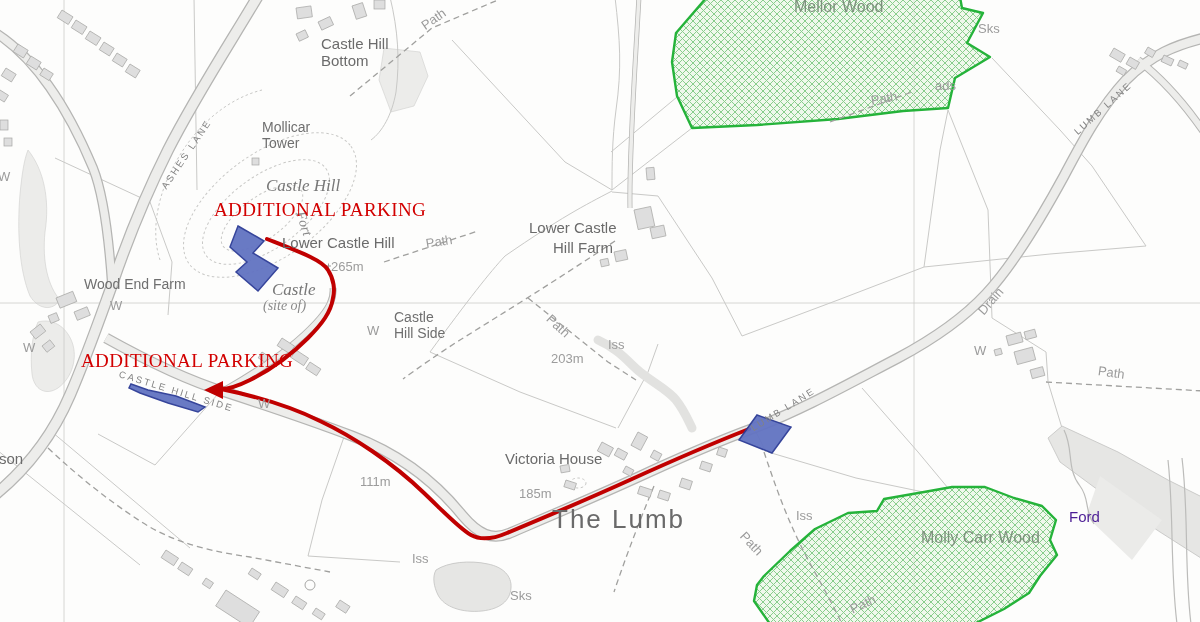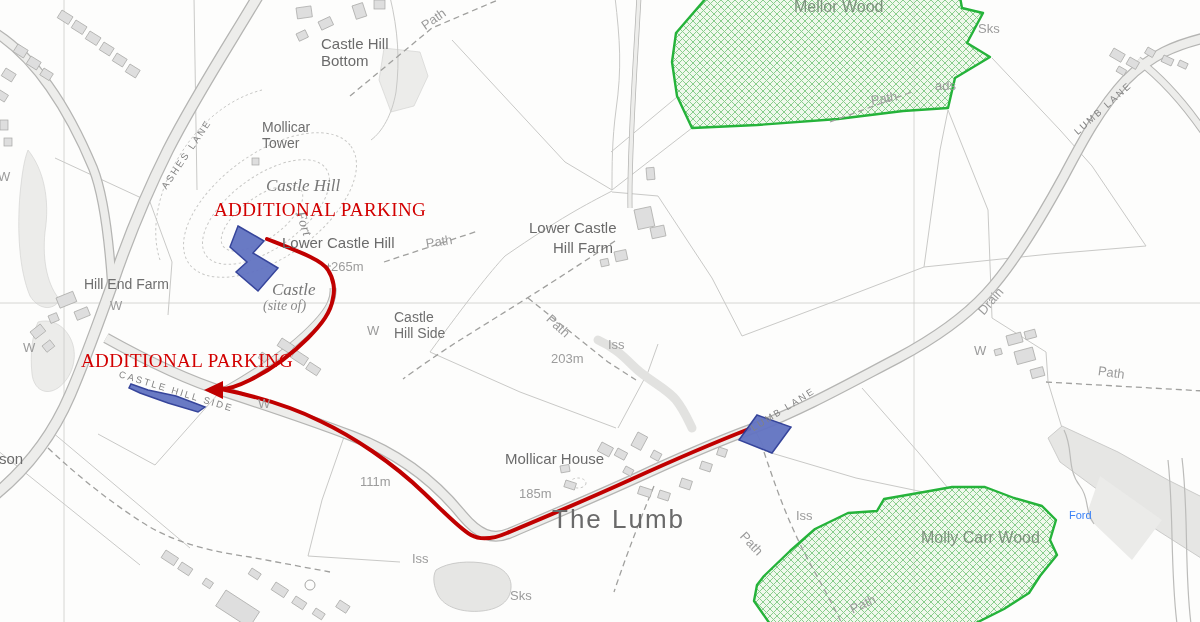--- a/index.html
+++ b/index.html
@@ -8,21 +8,21 @@
   #map svg{position:absolute;left:0;top:0;}
   #labels{position:absolute;left:0;top:0;width:100%;height:100%;}
   .lbl{position:absolute;white-space:pre-line;transform-origin:0 50%;line-height:1.12;}
   .lbl-place {font-size:14px;color:#6f6f6f;}
   .lbl-place2{font-size:15px;color:#6b6b6b;}
   .lbl-big   {font-size:26px;color:#6a6a6a;letter-spacing:2px;}
   .lbl-antiq   {font-family:"Liberation Serif",serif;font-style:italic;font-size:17px;color:#787878;}
   .lbl-antiq-sm{font-family:"Liberation Serif",serif;font-style:italic;font-size:14px;color:#8a8a8a;}
   .lbl-road{font-size:9.5px;color:#828282;letter-spacing:2.2px;white-space:nowrap;}
   .lbl-feat{font-size:13px;color:#9b9b9b;}
-  .lbl-feat2{font-size:11px;color:#3b82f6;}
+  .lbl-feat2{font-size:15px;color:#4c1d95;}
   .lbl-elev{font-size:13px;color:#9c9c9c;}
   .lbl-wood{font-size:16px;color:var(--wood_text,#7d917d);}
   .lbl-red{font-size:19px;color:var(--annotation_red,#d20000);white-space:nowrap;letter-spacing:0.4px;font-family:Liberation Serif, serif;}
   
   .fl{stroke:var(--field_line,#c9c9c7);stroke-width:1;fill:none;}
   .grid{stroke:var(--grid_line,#cbcbc9);stroke-width:0.8;}
   .dpath{stroke:#a0a09e;stroke-width:1.3;fill:none;stroke-dasharray:6 4;}
   .contour{stroke:#c8c8c6;stroke-width:1;fill:none;stroke-dasharray:2.5 2.5;}
   .rc{stroke:var(--road_casing,#b5b5b3);fill:none;}
   .rf{stroke:var(--road_fill,#ededeb);fill:none;}
@@ -239,40 +239,40 @@
       <div class="lbl lbl-antiq" style="left: 272px; top: 280px;">Castle</div>
       <div class="lbl lbl-antiq-sm" style="left: 263px; top: 298px;">(site of)</div>
       <div class="lbl lbl-place2" style="left: 529px; top: 220px;">Lower Castle</div>
       <div class="lbl lbl-place2" style="left: 553px; top: 240px;">Hill Farm</div>
       <div class="lbl lbl-wood" style="left: 794px; top: -2px;">Mellor Wood</div>
       <div class="lbl lbl-feat" style="left: 978px; top: 22px;">Sks</div>
       <div class="lbl lbl-feat" style="left: 935px; top: 51px; margin-top: 28px;">ads</div>
       <div class="lbl lbl-feat" style="left: 871px; top: 94px; transform: rotate(-10deg);">Path</div>
       <div class="lbl lbl-road" style="left: 1076px; top: 128px; transform: rotate(-42deg);">LUMB LANE</div>
       <div class="lbl lbl-road" style="left: 164px; top: 183px; transform: rotate(-56deg);">ASHES LANE</div>
-      <div class="lbl lbl-place" style="left: 84px; top: 277px;">Hill End Farm</div>
+      <div class="lbl lbl-place" style="left: 84px; top: 277px;">Wood End Farm</div>
       <div class="lbl lbl-feat" style="left: -2px; top: 170px;">W</div>
       <div class="lbl lbl-feat" style="left: 23px; top: 341px;">W</div>
       <div class="lbl lbl-feat" style="left: 110px; top: 299px;">W</div>
       <div class="lbl lbl-feat" style="left: 367px; top: 324px;">W</div>
       <div class="lbl lbl-feat" style="left: 258px; top: 397px;">W</div>
       <div class="lbl lbl-feat" style="left: 974px; top: 344px;">W</div>
       <div class="lbl lbl-feat" style="left: 426px; top: 237px; transform: rotate(-9deg);">Path</div>
       <div class="lbl lbl-feat" style="left: 548px; top: 310px; transform: rotate(43deg);">Path</div>
       <div class="lbl lbl-feat" style="left: 1098px; top: 364px; transform: rotate(8deg);">Path</div>
       <div class="lbl lbl-feat" style="left: 742px; top: 527px; transform: rotate(47deg);">Path</div>
       <div class="lbl lbl-feat" style="left: 851px; top: 603px; transform: rotate(-25deg);">Path</div>
       <div class="lbl lbl-feat" style="left: 608px; top: 338px;">Iss</div>
       <div class="lbl lbl-feat" style="left: 412px; top: 552px;">Iss</div>
       <div class="lbl lbl-feat" style="left: 796px; top: 509px;">Iss</div>
       <div class="lbl lbl-feat" style="left: 510px; top: 589px;">Sks</div>
       <div class="lbl lbl-elev" style="left: 551px; top: 352px;">203m</div>
       <div class="lbl lbl-elev" style="left: 360px; top: 475px;">111m</div>
       <div class="lbl lbl-elev" style="left: 519px; top: 487px;">185m</div>
-      <div class="lbl lbl-place2" style="left: 505px; top: 451px;">Mollicar House</div>
+      <div class="lbl lbl-place2" style="left: 505px; top: 451px;">Victoria House</div>
       <div class="lbl lbl-big" style="left: 552px; top: 505px;">The Lumb</div>
       <div class="lbl lbl-red" style="left: 81px; top: 350px;">ADDITIONAL PARKING</div>
       <div class="lbl lbl-road" style="left: 119px; top: 369px; transform: rotate(17deg);">CASTLE HILL SIDE</div>
       <div class="lbl lbl-road" style="left: 752px; top: 424px; transform: rotate(-32deg);">LUMB LANE</div>
       <div class="lbl lbl-place" style="left: 394px; top: 310px;">Castle
 Hill Side</div>
       <div class="lbl lbl-wood" style="left: 921px; top: 529px;">Molly Carr Wood</div>
       <div class="lbl lbl-feat2" style="left: 1069px; top: 509px;">Ford</div>
       <div class="lbl lbl-feat" style="left: 981px; top: 306px; transform: rotate(-49deg);">Drain</div>
       <div class="lbl lbl-place2" style="left: -6px; top: 451px;">rson</div>

